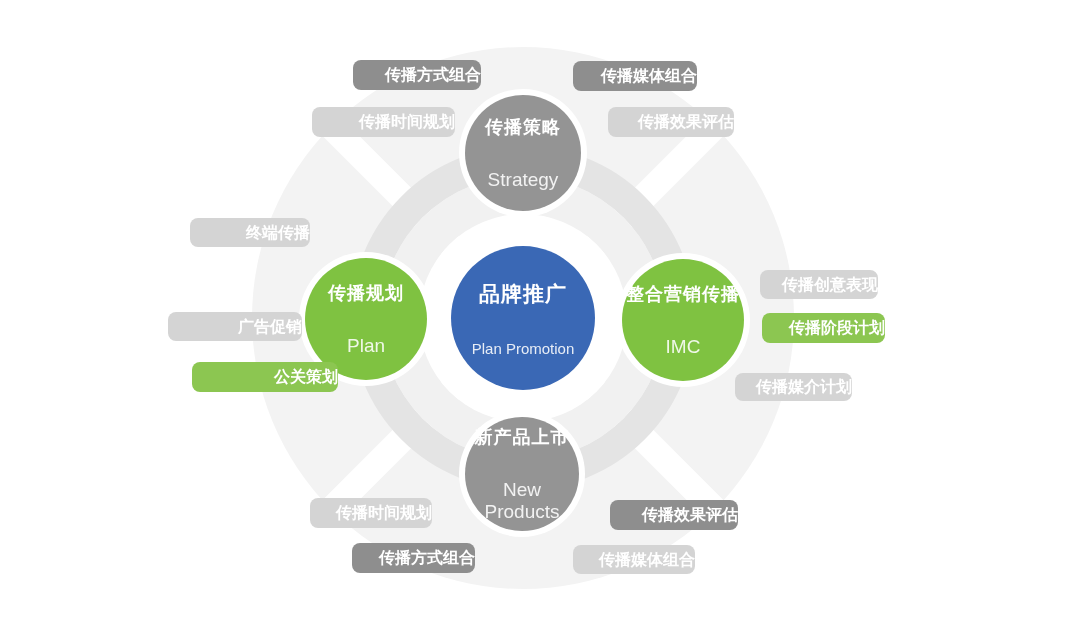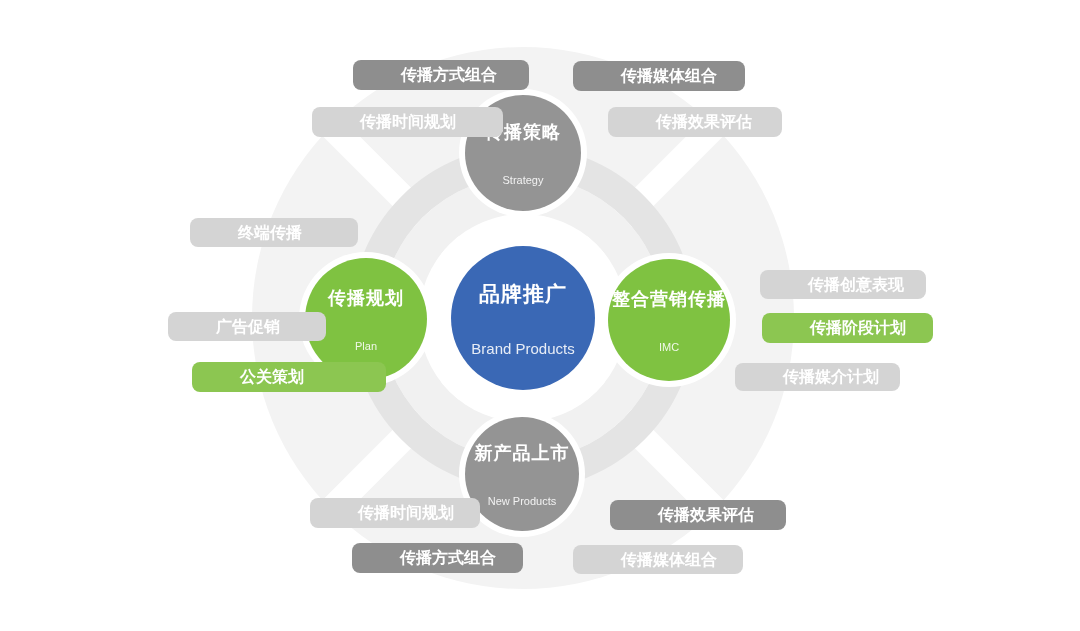--- a/index.html
+++ b/index.html
@@ -40,57 +40,56 @@
   }
   
   .node{
     position:absolute;border-radius:50%;
     display:flex;flex-direction:column;align-items:center;justify-content:center;
     text-align:center;color:#fff;
     box-shadow:0 0 0 6px #fff;
     gap:27px;
   }
   .node .t{font-weight:bold;font-size:18px;letter-spacing:1px;}
-  .node .s{font-size:11px;margin-top:3px;color:rgba(255,255,255,.88);}
+  .node .s{font-size:19px;margin-top:3px;color:rgba(255,255,255,.88);}
   .node.gray{background:var(--node-gray,#949494);}
   .node.green{background:var(--node-green,#7fc241);}
   .node.n-top{left:465px;top:95px;width:116px;height:116px;}
   .node.n-bottom{left:465px;top:417px;width:114px;height:114px;}
   .node.n-left{left:305px;top:258px;width:122px;height:122px;}
-  .node.n-right{left:608px;top:259px;width:122px;height:122px;}
+  .node.n-right{left:622px;top:259px;width:122px;height:122px;}
   .node.n-center{
     left:451px;top:246px;width:144px;height:144px;
     background:var(--center-blue,#3a68b5);
     text-align:right;
   }
   .node.n-center .t{font-size:21px;}
   .node.n-center .s{font-size:15px;margin-top:5px;}
   
   .pill{
     position:absolute;height:30px;line-height:30px;
-    border-radius:8px;text-align:left;
+    border-radius:8px;text-align:right;
     color:#fff;font-weight:bold;font-size:16px;
     white-space:nowrap;
-    padding-left:48px;
   }
   .pill.dark{background:var(--pill-dark,#8e8e8e);}
   .pill.light{background:var(--pill-light,#d4d4d4);}
   .pill.green{background:var(--pill-green,#8cc651);}
   .p-tl1{left:353px;top:60px;width:128px;}
   .p-tl2{left:312px;top:107px;width:143px;}
   .p-tr1{left:573px;top:61px;width:124px;}
   .p-tr2{left:608px;top:107px;width:126px;}
   .p-l1{left:190px;top:218px;width:120px;height:29px;line-height:29px;border-radius:8px;}
   .p-l2{left:167px;top:265px;width:124px;}
-  .p-l3{left:168px;top:312px;width:110px;height:29px;line-height:29px;}
+  .p-l3{left:168px;top:312px;width:134px;height:29px;line-height:29px;}
   .p-l4{left:192px;top:362px;width:146px;}
   .p-r1{left:735px;top:218px;width:124px;}
   .p-r2{left:760px;top:270px;width:118px;height:29px;line-height:29px;}
   .p-r3{left:762px;top:313px;width:123px;}
-  .p-r4{left:735px;top:363px;width:117px;height:28px;line-height:28px;}
+  .p-r4{left:735px;top:373px;width:117px;height:28px;line-height:28px;}
   .p-bl1{left:310px;top:498px;width:122px;}
   .p-bl2{left:352px;top:543px;width:123px;}
   .p-br1{left:610px;top:500px;width:128px;}
   .p-br2{left:573px;top:545px;width:122px;height:29px;line-height:29px;}
 </style>
 </head>
 <body>
 
 <div class="stage">
 
@@ -115,21 +114,21 @@
     <div class="t">整合营销传播</div>
     <div class="s">IMC</div>
   </div>
   <div class="node gray n-bottom">
     <div class="t">新产品上市</div>
     <div class="s">New Products</div>
   </div>
 
   <div class="node n-center">
     <div class="t">品牌推广</div>
-    <div class="s">Brand Products</div>
+    <div class="s">Plan Promotion</div>
   </div>
 
   <div class="pill dark  p-tl1">传播方式组合</div>
   <div class="pill light p-tl2">传播时间规划</div>
   <div class="pill dark  p-tr1">传播媒体组合</div>
   <div class="pill light p-tr2">传播效果评估</div>
 
   <div class="pill light p-l1">终端传播</div>
   <div class="pill light p-l3">广告促销</div>
   <div class="pill green p-l4">公关策划</div>

